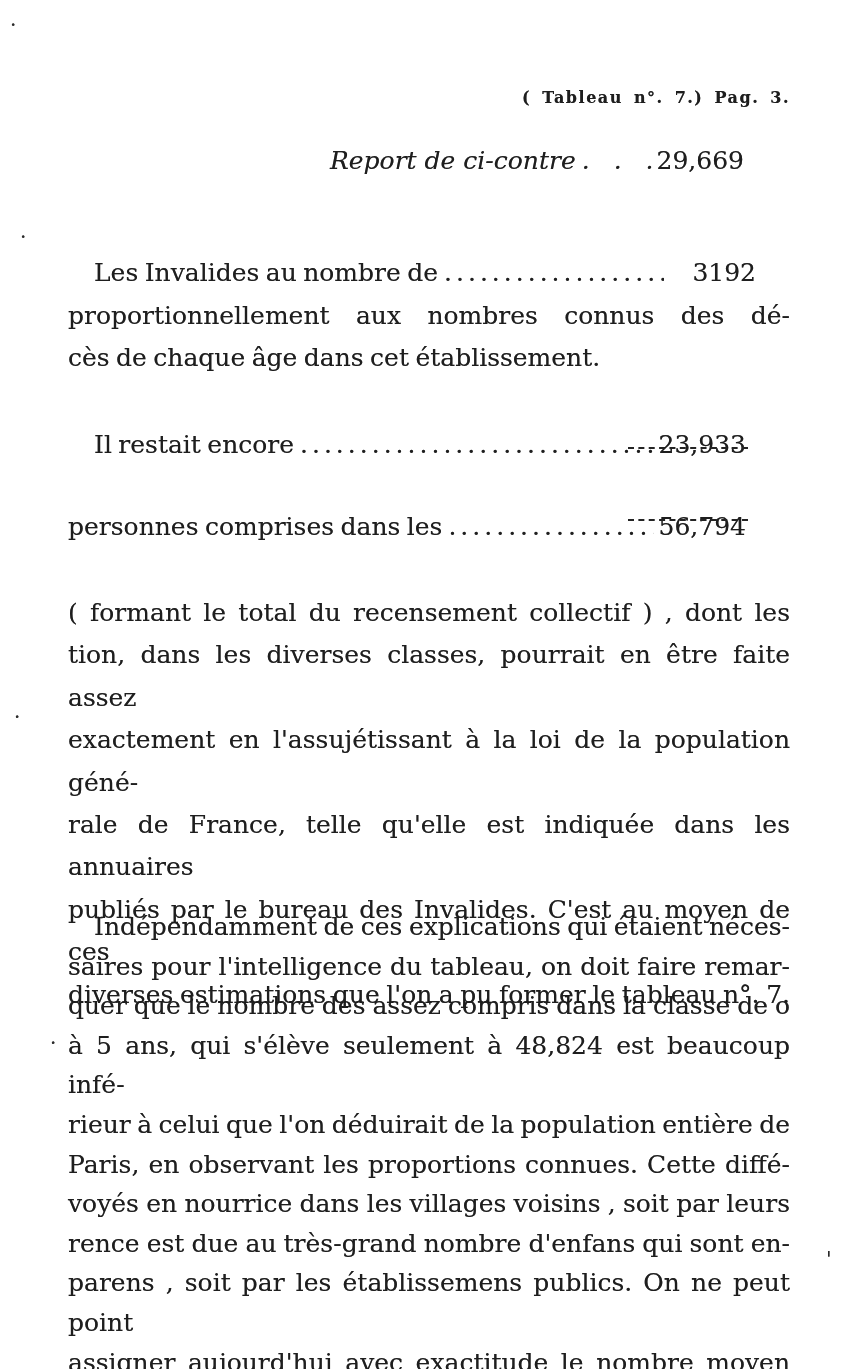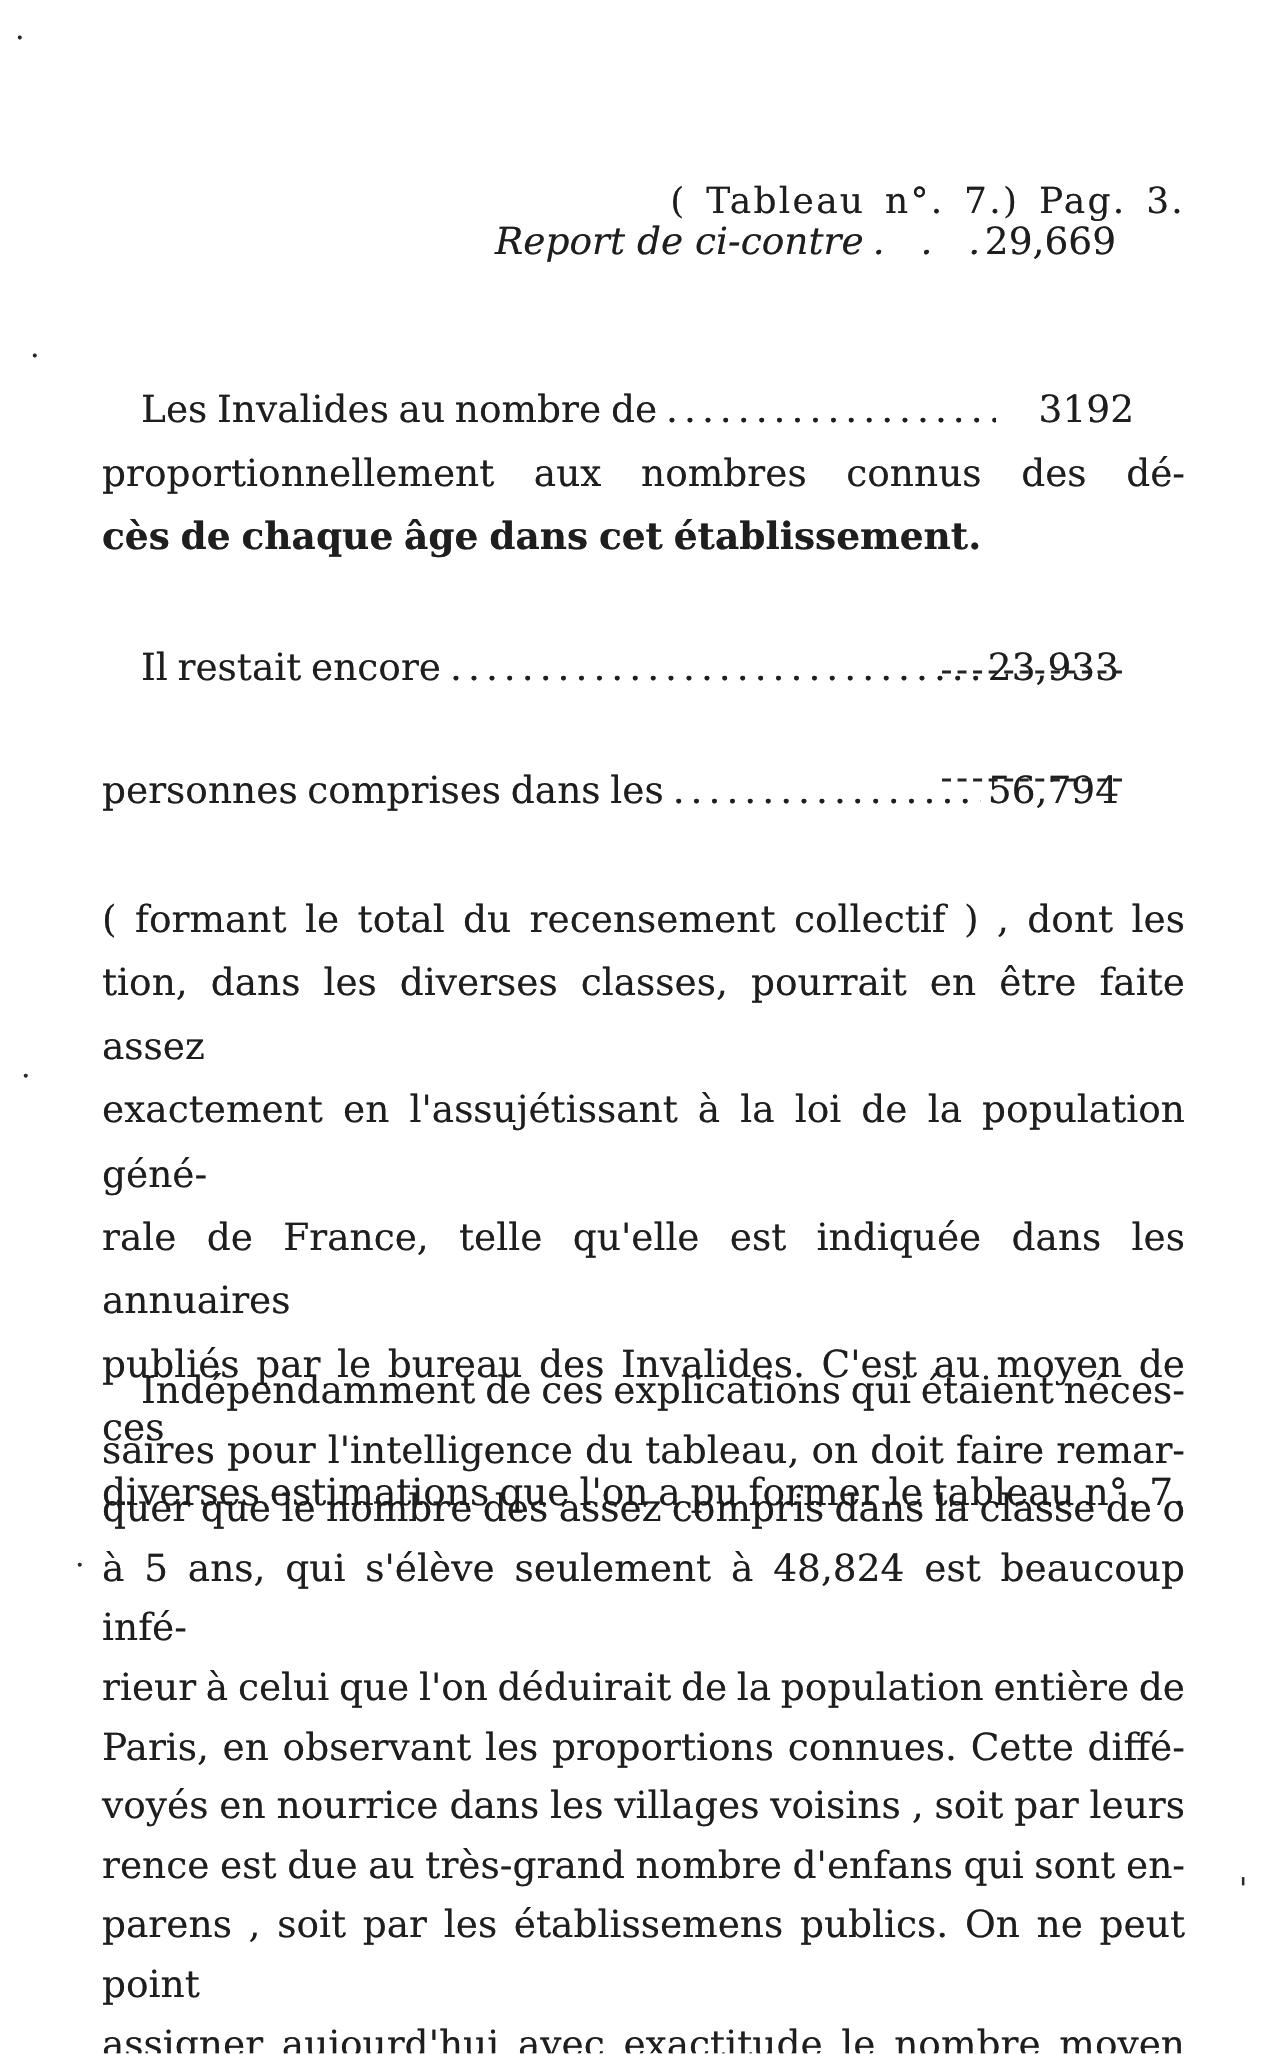--- a/index.html
+++ b/index.html
@@ -10,24 +10,23 @@
     font-family:"DejaVu Serif","Liberation Serif",serif;
     color:#1e1e1e;
     overflow:hidden;
     text-shadow:0 0 .4px rgba(20,20,20,.55);
   }
   .abs{position:absolute;}
   
   .header-line{
     top:88px;left:68px;right:58px;
     text-align:right;
-    font-size:24px;font-weight:400;
+    font-size:16px;font-weight:700;
     letter-spacing:1.5px;word-spacing:4px;
     white-space:nowrap;
-    margin-top:32px;
   }
   
   .leader-row{display:flex;align-items:flex-start;}
   .leader-row .lbl{white-space:nowrap;}
   .leader-row .dots{
     flex:1;overflow:hidden;white-space:nowrap;
     letter-spacing:4px;padding:0 6px;
   }
   .leader-row .val{min-width:92px;text-align:right;white-space:nowrap;}
   
@@ -39,21 +38,21 @@
   .report-line .val{font-style:normal;margin-right:46px;}
   
   .block{left:68px;width:722px;font-size:25px;word-spacing:-1.5px;margin-top:40px;}
   .b-p1{top:212px;line-height:42.5px;}
   .b-restait{top:390px;}
   .b-personnes{top:472px;}
   .b-p3{top:552px;line-height:42.4px;}
   .b-p4{top:867px;line-height:39.6px;}
   .line{text-align:justify;}
   .just{text-align-last:justify;}
-  .noext{text-align-last:left;font-weight:bold;}
+  .noext{text-align-last:left;}
   .indent{text-indent:26px;}
   .pad-indent{padding-left:26px;}
   
   .rule{
     right:100px;width:120px;height:0;
     border-top:2.5px dashed #242424;
   }
   .rule-1{top:447px;}
   .rule-2{top:519px;}
   

